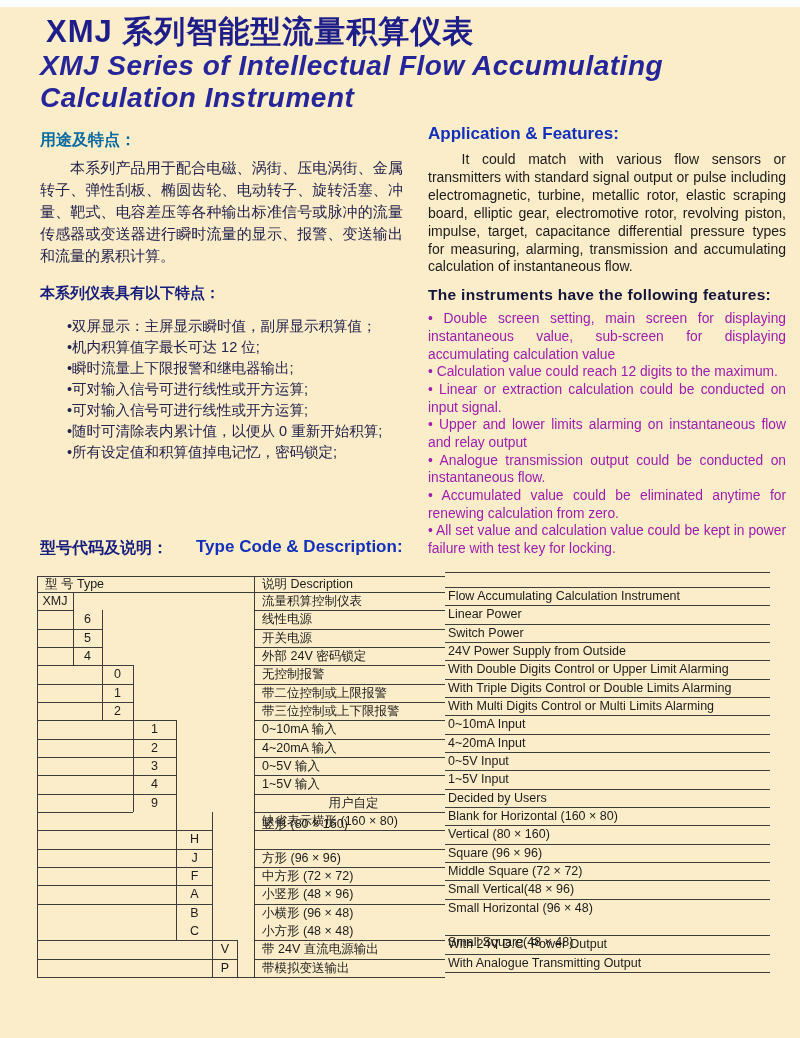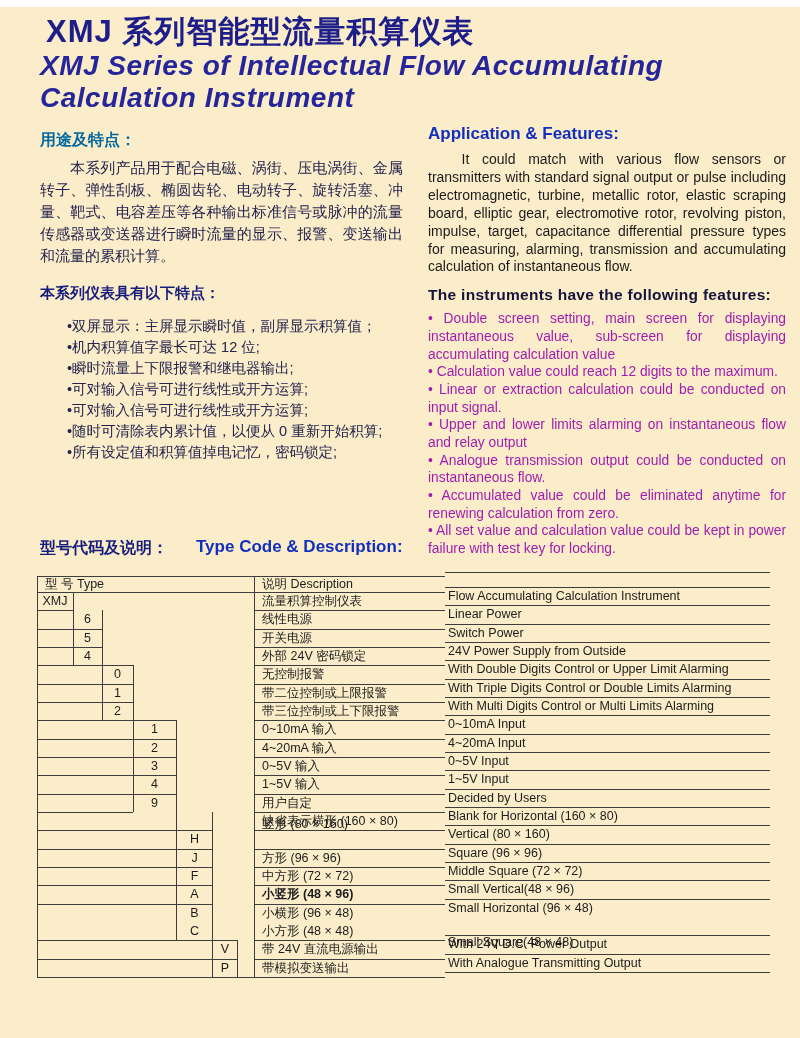--- a/index.html
+++ b/index.html
@@ -188,35 +188,35 @@
     <div class="cell code" style="left: 96px; width: 43px; top: 162.667px; height: 18.3333px; line-height: 18.3333px;">2</div>
     <div class="cell" style="left: 225px; width: 183px; top: 162.667px; height: 18.3333px; line-height: 18.3333px;">4~20mA 输入</div>
     <div class="cell" style="left: 411px; width: 322px; top: 157.667px; height: 18.3333px; line-height: 18.3333px;">4~20mA Input</div>
     <div class="cell code" style="left: 96px; width: 43px; top: 181px; height: 18.3333px; line-height: 18.3333px;">3</div>
     <div class="cell" style="left: 225px; width: 183px; top: 181px; height: 18.3333px; line-height: 18.3333px;">0~5V 输入</div>
     <div class="cell" style="left: 411px; width: 322px; top: 176px; height: 18.3333px; line-height: 18.3333px;">0~5V Input</div>
     <div class="cell code" style="left: 96px; width: 43px; top: 199.333px; height: 18.3333px; line-height: 18.3333px;">4</div>
     <div class="cell" style="left: 225px; width: 183px; top: 199.333px; height: 18.3333px; line-height: 18.3333px;">1~5V 输入</div>
     <div class="cell" style="left: 411px; width: 322px; top: 194.333px; height: 18.3333px; line-height: 18.3333px;">1~5V Input</div>
     <div class="cell code" style="left: 96px; width: 43px; top: 217.667px; height: 18.3333px; line-height: 18.3333px;">9</div>
-    <div class="cell" style="left: 225px; width: 183px; top: 217.667px; height: 18.3333px; line-height: 18.3333px;">用户自定</div>
+    <div class="cell" style="left: 225px; width: 183px; top: 217.667px; height: 18.3333px; line-height: 18.3333px; text-align: center;">用户自定</div>
     <div class="cell" style="left: 411px; width: 322px; top: 212.667px; height: 18.3333px; line-height: 18.3333px;">Decided by Users</div>
     <div class="cell" style="left: 225px; width: 183px; top: 236px; height: 18.3333px; line-height: 18.3333px;">缺省表示横形 (160 × 80)</div>
     <div class="cell" style="left: 411px; width: 322px; top: 231px; height: 18.3333px; line-height: 18.3333px;">Blank for Horizontal (160 × 80)</div>
     <div class="cell code" style="left: 139px; width: 37px; top: 254.333px; height: 18.3333px; line-height: 18.3333px;">H</div>
     <div class="cell" style="left: 225px; width: 183px; top: 239px; height: 18.3333px; line-height: 18.3333px;">竖形 (80 × 160)</div>
     <div class="cell" style="left: 411px; width: 322px; top: 249.333px; height: 18.3333px; line-height: 18.3333px;">Vertical  (80 × 160)</div>
     <div class="cell code" style="left: 139px; width: 37px; top: 272.667px; height: 18.3333px; line-height: 18.3333px;">J</div>
     <div class="cell" style="left: 225px; width: 183px; top: 272.667px; height: 18.3333px; line-height: 18.3333px;">方形  (96 × 96)</div>
     <div class="cell" style="left: 411px; width: 322px; top: 267.667px; height: 18.3333px; line-height: 18.3333px;">Square  (96 × 96)</div>
     <div class="cell code" style="left: 139px; width: 37px; top: 291px; height: 18.3333px; line-height: 18.3333px;">F</div>
     <div class="cell" style="left: 225px; width: 183px; top: 291px; height: 18.3333px; line-height: 18.3333px;">中方形 (72 × 72)</div>
     <div class="cell" style="left: 411px; width: 322px; top: 286px; height: 18.3333px; line-height: 18.3333px;">Middle Square (72 × 72)</div>
     <div class="cell code" style="left: 139px; width: 37px; top: 309.333px; height: 18.3333px; line-height: 18.3333px;">A</div>
-    <div class="cell" style="left: 225px; width: 183px; top: 309.333px; height: 18.3333px; line-height: 18.3333px; font-weight: bold;">小竖形 (48 × 96)</div>
+    <div class="cell" style="left: 225px; width: 183px; top: 309.333px; height: 18.3333px; line-height: 18.3333px;">小竖形 (48 × 96)</div>
     <div class="cell" style="left: 411px; width: 322px; top: 304.333px; height: 18.3333px; line-height: 18.3333px;">Small Vertical(48 × 96)</div>
     <div class="cell code" style="left: 139px; width: 37px; top: 327.667px; height: 18.3333px; line-height: 18.3333px;">B</div>
     <div class="cell" style="left: 225px; width: 183px; top: 327.667px; height: 18.3333px; line-height: 18.3333px;">小横形 (96 × 48)</div>
     <div class="cell" style="left: 411px; width: 322px; top: 322.667px; height: 18.3333px; line-height: 18.3333px;">Small Horizontal (96 × 48)</div>
     <div class="cell code" style="left: 139px; width: 37px; top: 346px; height: 18.3333px; line-height: 18.3333px;">C</div>
     <div class="cell" style="left: 225px; width: 183px; top: 346px; height: 18.3333px; line-height: 18.3333px;">小方形 (48 × 48)</div>
     <div class="cell" style="left: 411px; width: 322px; top: 357px; height: 18.3333px; line-height: 18.3333px;">Small Square(48 × 48)</div>
     <div class="cell code" style="left: 176px; width: 24px; top: 364.333px; height: 18.3333px; line-height: 18.3333px;">V</div>
     <div class="cell" style="left: 225px; width: 183px; top: 364.333px; height: 18.3333px; line-height: 18.3333px;">带 24V 直流电源输出</div>
     <div class="cell" style="left: 411px; width: 322px; top: 359.333px; height: 18.3333px; line-height: 18.3333px;">With 24V D.C. Power Output</div>

